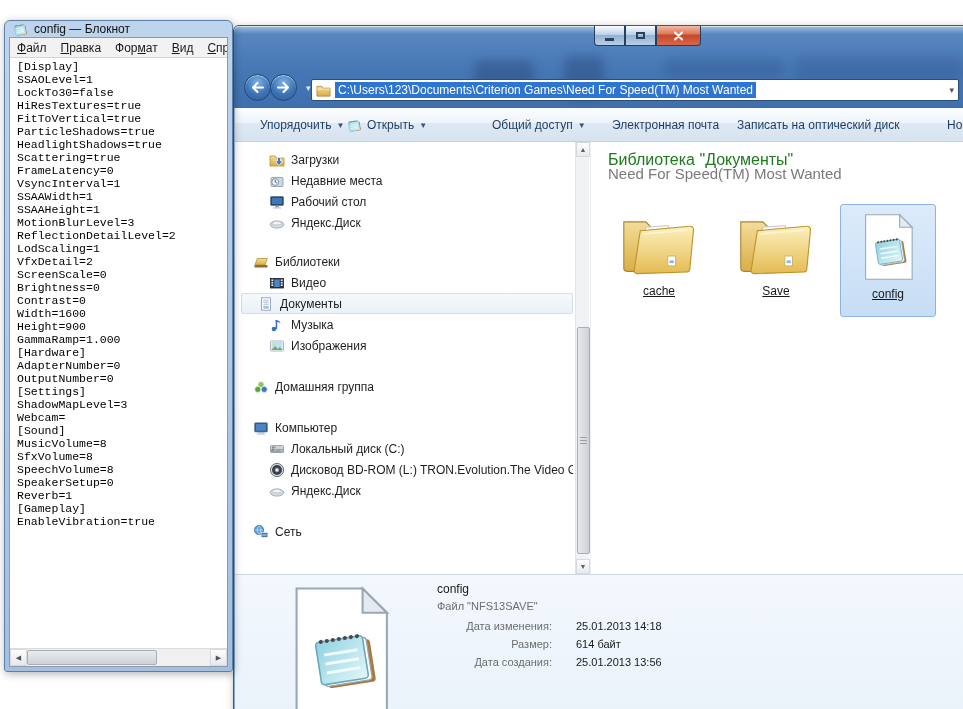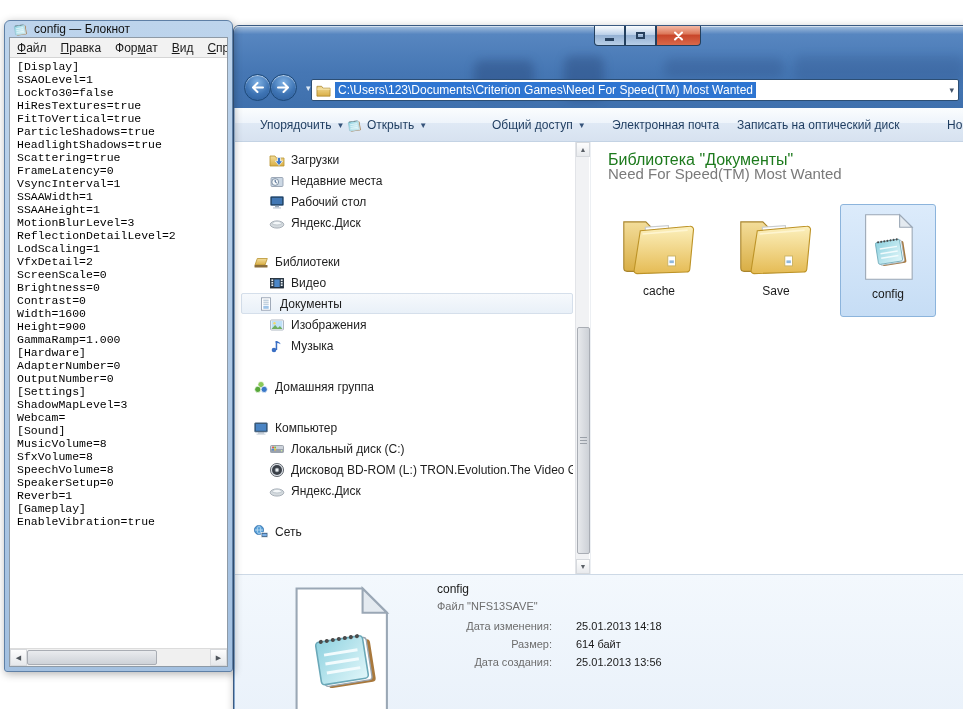--- a/index.html
+++ b/index.html
@@ -108,21 +108,21 @@
     background:linear-gradient(90deg,#e7e9ec,#cdd1d7);border:1px solid #a9adb4;border-radius:2px;
   }
   .sb-thumb .grip{position:absolute;left:2px;right:2px;top:50%;margin-top:-4px}
   .sb-thumb .grip i{display:block;height:1px;background:#9aa0a8;margin-bottom:2px}
 
   .content{position:absolute;left:355px;top:0;right:0;height:432px;border-left:1px solid #eceff3}
   .lib-header{position:absolute;left:17px;top:9px;font-size:16px;color:#1d7a1d}
   .lib-sub{position:absolute;left:17px;top:23px;font-size:15px;color:#7a7a7a}
   .tile{
     position:absolute;top:62px;width:96px;height:113px;border-radius:3px;
-    display:flex;flex-direction:column;align-items:center;box-sizing:border-box;padding-top:8px;
+    display:flex;flex-direction:column;align-items:center;box-sizing:border-box;padding-top:8px;text-decoration:underline;
   }
   .tile .ticon{flex:0 0 auto}
   .tile .tlabel{margin-top:6px;font-size:12px;color:#1a1a1a;text-align:center}
   .tile-sel{
     background:linear-gradient(180deg,#dcebfb 0%,#c6ddf5 100%);
     border:1px solid #8cb4dc;
   }
 
   
   .details{
@@ -449,29 +449,29 @@
         <span>Видео</span>
       </div>
       <div class="sb-item lvl1 sb-sel">
         <svg class="sbi">
             <use href="#i-docs"></use>
           </svg>
         <span>Документы</span>
       </div>
       <div class="sb-item lvl1">
         <svg class="sbi">
+            <use href="#i-music"></use>
+          </svg>
+        <span>Музыка</span>
+      </div>
+      <div class="sb-item lvl1">
+        <svg class="sbi">
             <use href="#i-pics"></use>
           </svg>
         <span>Изображения</span>
-      </div>
-      <div class="sb-item lvl1">
-        <svg class="sbi">
-            <use href="#i-music"></use>
-          </svg>
-        <span>Музыка</span>
       </div>
 
       <div class="sb-item lvl0 gap20">
         <svg class="sbi">
             <use href="#i-homegroup"></use>
           </svg>
         <span>Домашняя группа</span>
       </div>
 
       <div class="sb-item lvl0 gap20">

